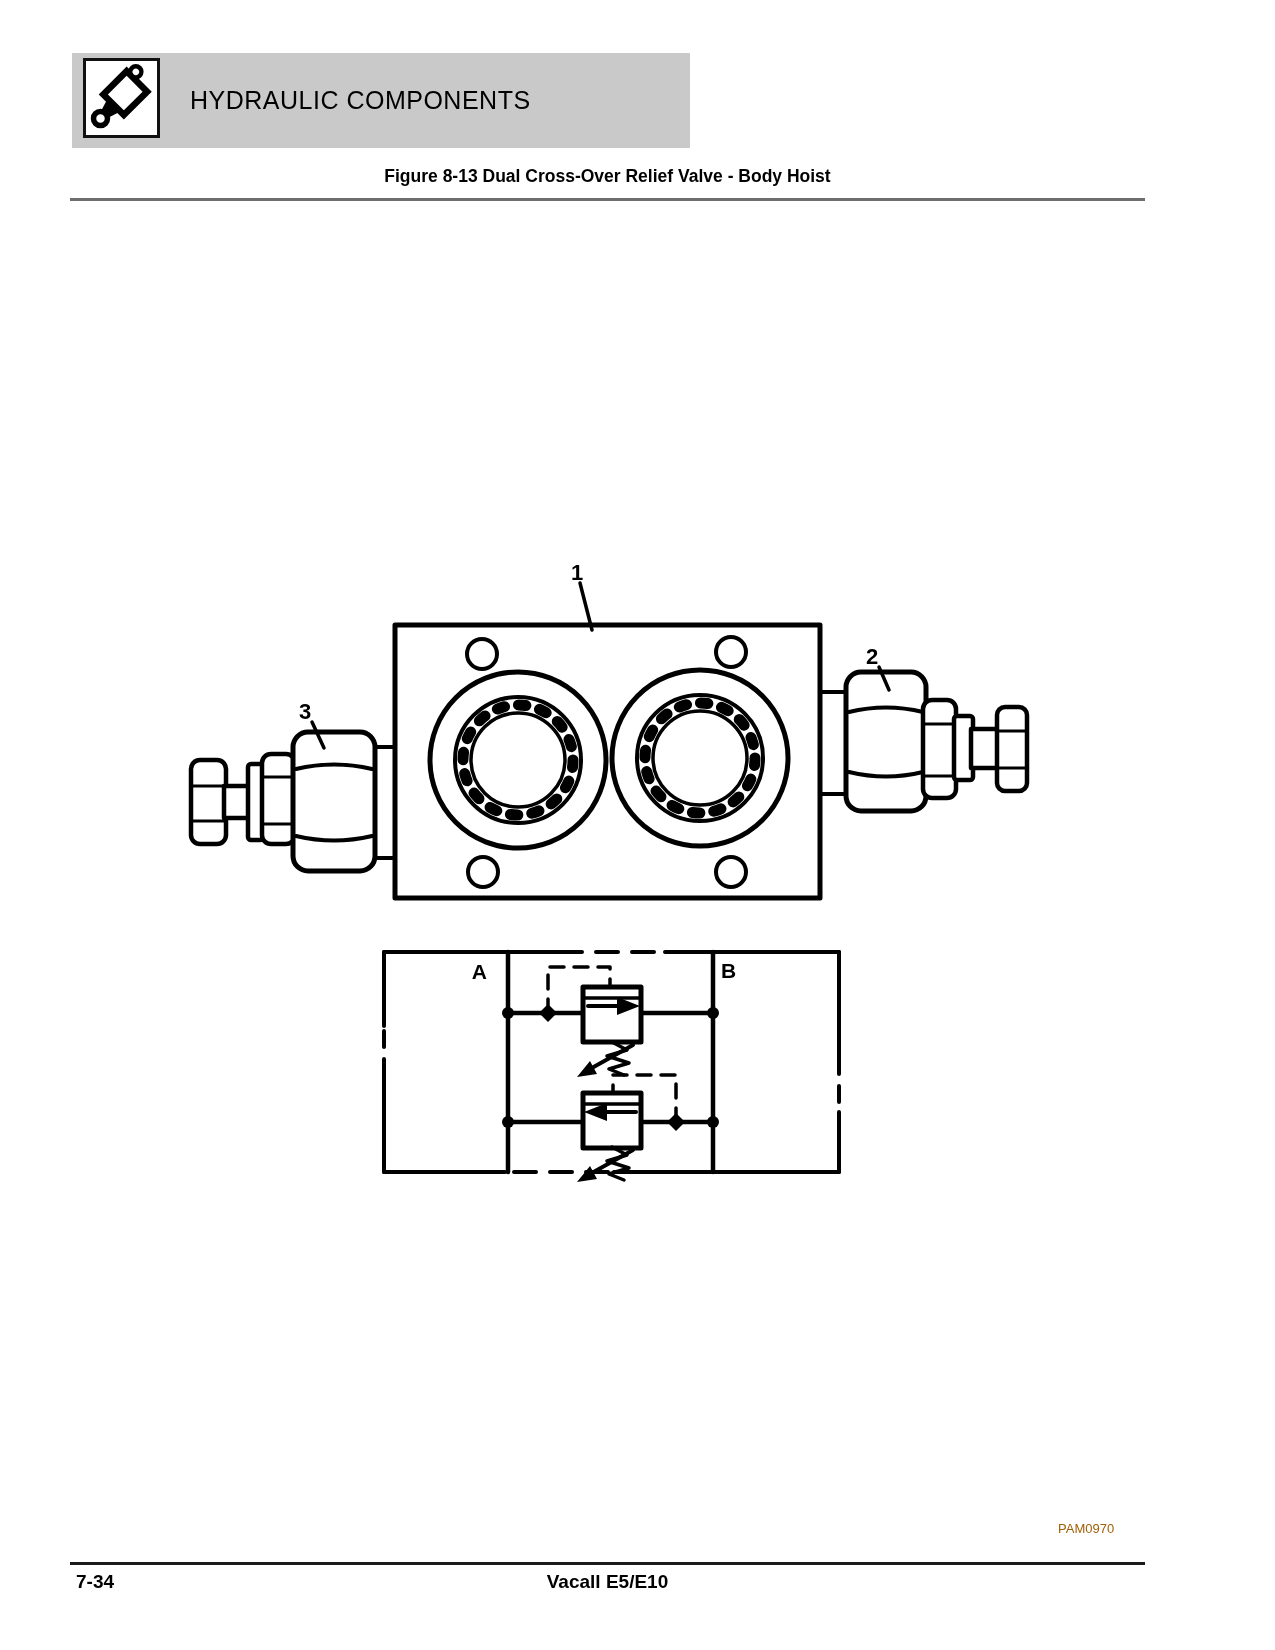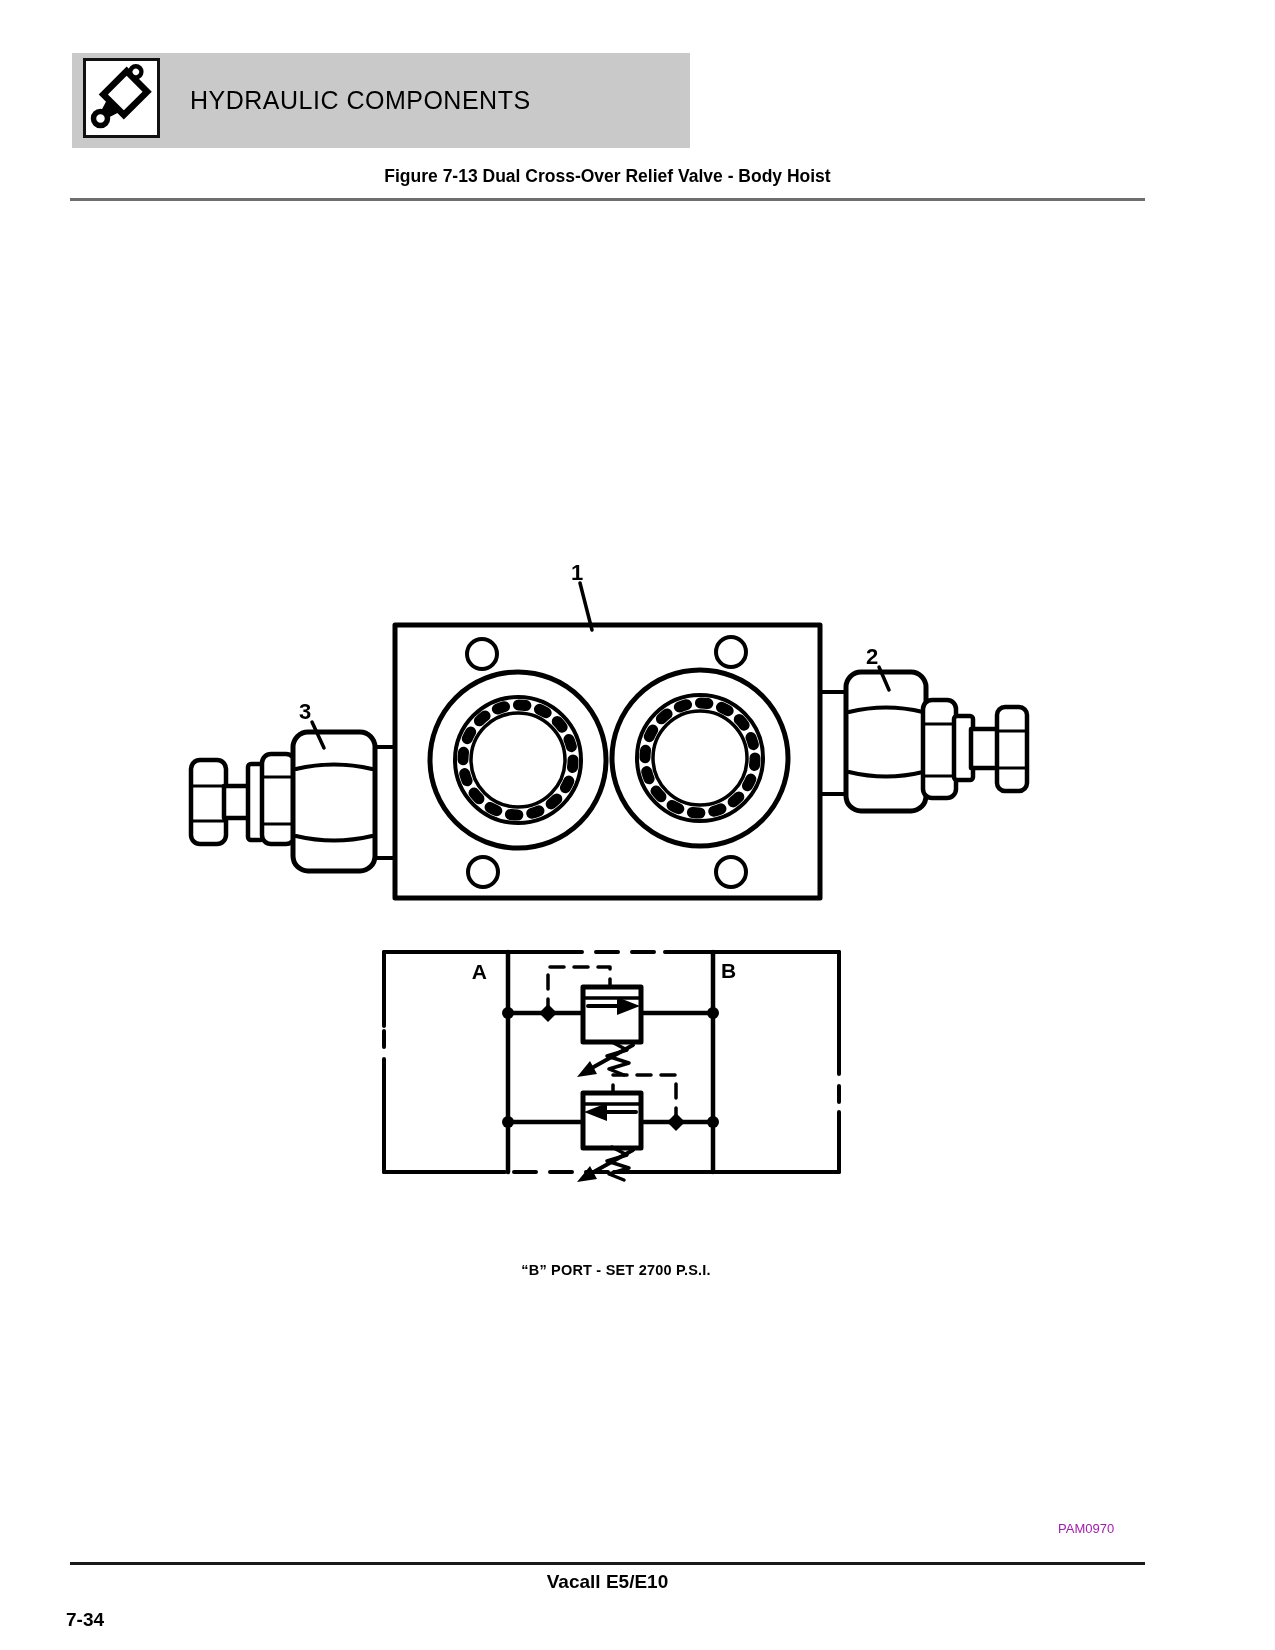--- a/index.html
+++ b/index.html
@@ -12,23 +12,23 @@
   .header-title{position:absolute;left:190px;top:53px;height:95px;display:flex;align-items:center;
             font-size:25px;font-weight:normal;letter-spacing:.5px;}
   .figure-title{position:absolute;left:70px;top:166px;width:1075px;text-align:center;
             font-size:17.5px;font-weight:bold;}
   .rule{position:absolute;left:70px;width:1075px;}
   .title-rule{top:198px;height:3px;background:#6e6e6e;}
   .footer-rule{top:1562px;height:3px;background:#1a1a1a;}
   .art{position:absolute;left:0;top:0;width:1275px;height:1650px;}
   .caption{position:absolute;left:316px;top:1262px;width:600px;text-align:center;
             font-size:14.5px;font-weight:bold;line-height:17.5px;letter-spacing:.2px;}
-  .figure-code{position:absolute;left:1058px;top:1521px;font-size:13px;color:#a21caf;}
+  .figure-code{position:absolute;left:1058px;top:1521px;font-size:13px;color:#a16207;}
   .footer-text{position:absolute;top:1571px;font-size:19px;font-weight:bold;}
-  .footer-left{left:66px;margin-top:38px;}
+  .footer-left{left:76px;}
   .footer-center{left:70px;width:1075px;text-align:center;}
   .footer-right{left:70px;width:1075px;text-align:right;}
   svg text{font-family:"Liberation Sans","DejaVu Sans",sans-serif;font-weight:bold;fill:#000;}
 </style>
 </head>
 <body>
 
 <div class="page">
 
   <div class="header-bar"></div>
@@ -37,21 +37,21 @@
       <g transform="rotate(-45 35 37)">
         <circle cx="6" cy="37" r="7" fill="#fff" stroke="#000" stroke-width="5.5"></circle>
         <polygon points="12,32 25,28 25,46 12,42" fill="#000"></polygon>
         <rect x="25" y="22" width="33" height="29" fill="#fff" stroke="#000" stroke-width="6.5"></rect>
         <circle cx="64" cy="29" r="5.5" fill="#fff" stroke="#000" stroke-width="4.5"></circle>
       </g>
     </svg>
   </div>
   <div class="header-title">HYDRAULIC COMPONENTS</div>
 
-  <div class="figure-title">Figure 7-13 Dual Cross-Over Relief Valve - Body Hoist</div>
+  <div class="figure-title">Figure 8-13 Dual Cross-Over Relief Valve - Body Hoist</div>
   <div class="rule title-rule"></div>
 
   <svg class="art" viewBox="0 0 1275 1650">
     <g fill="none" stroke="#000" stroke-linecap="round" stroke-linejoin="round">
 
       <g>
         <rect x="373" y="747" width="24" height="111" fill="#fff" stroke-width="4"></rect>
         <rect x="191" y="760" width="35" height="84" rx="9" fill="#fff" stroke-width="4.5"></rect>
         <path d="M193,786 H224 M193,821 H224" stroke-width="3"></path>
         <rect x="224" y="786" width="26" height="32" fill="#fff" stroke-width="4.5"></rect>
@@ -146,21 +146,20 @@
     </g>
 
     <text x="571" y="580" font-size="22">1</text>
     <text x="866" y="664" font-size="22">2</text>
     <text x="299" y="719" font-size="22">3</text>
     <text x="487" y="979" font-size="21" text-anchor="end">A</text>
     <text x="721" y="978" font-size="21">B</text>
   </svg>
 
   <div class="caption">
-    <div>“B” PORT - SET 2700 P.S.I.</div>
   </div>
 
   <div class="figure-code">PAM0970</div>
 
   <div class="rule footer-rule"></div>
   <div class="footer-text footer-left">7-34</div>
   <div class="footer-text footer-center">Vacall E5/E10</div>
 
 </div>
 

